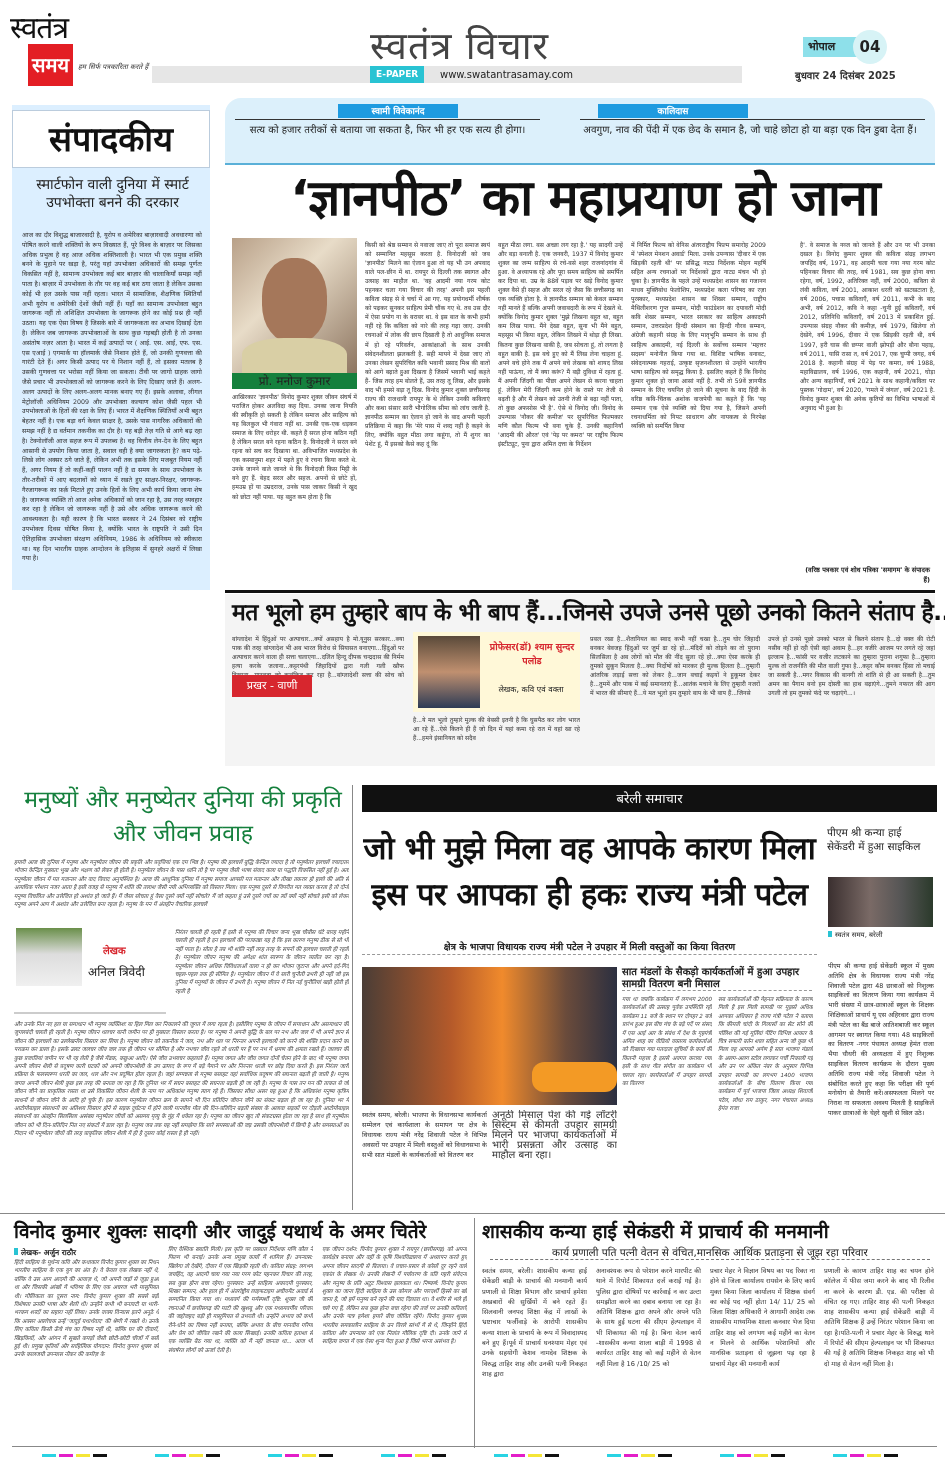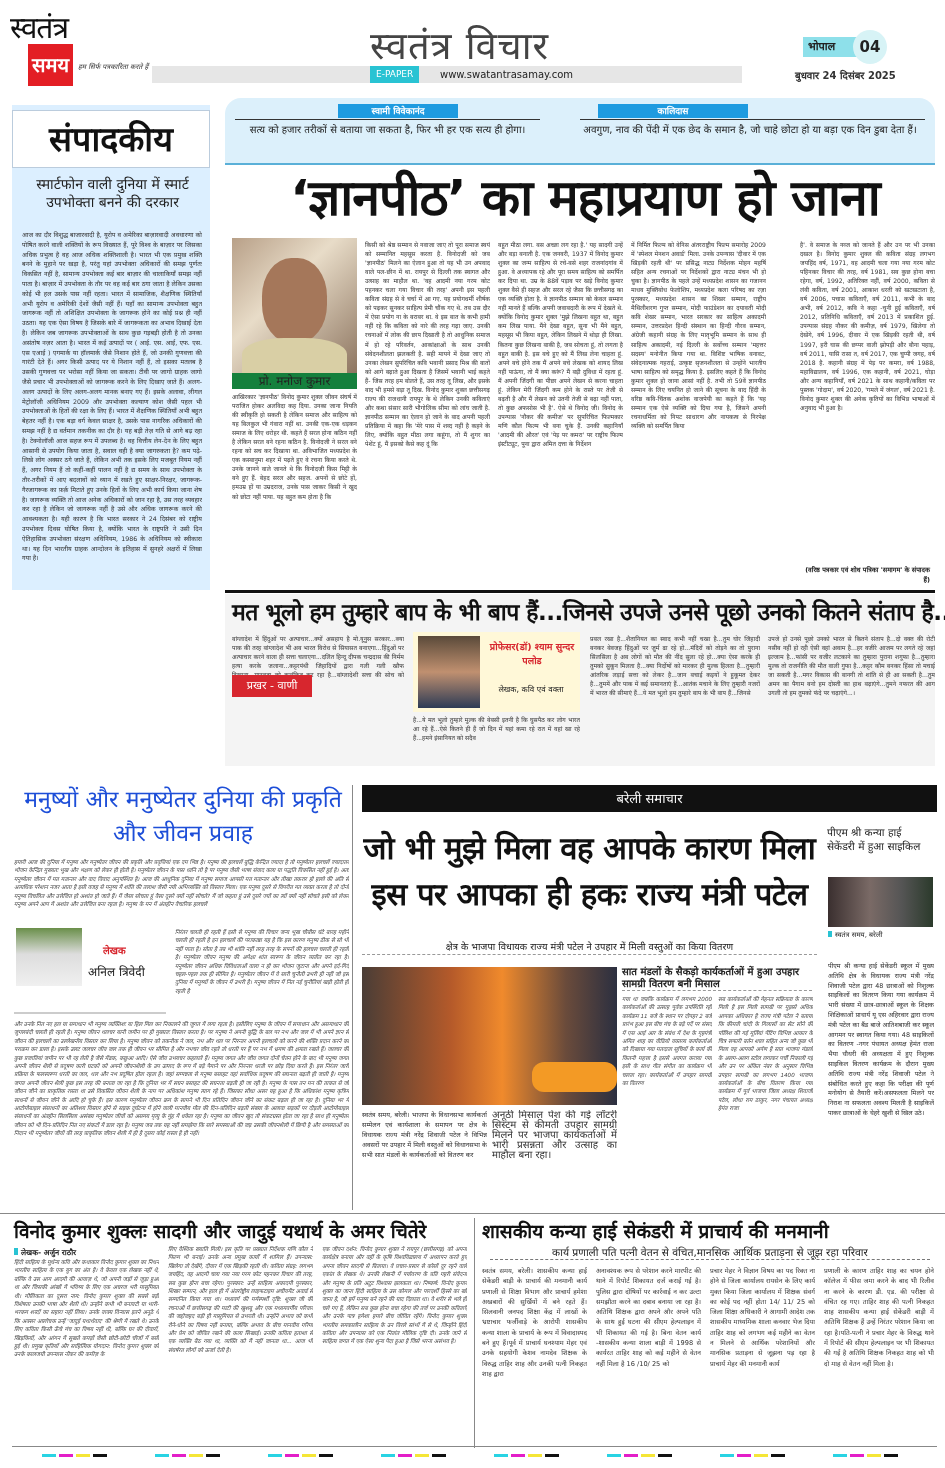--- a/index.html
+++ b/index.html
@@ -8,21 +8,21 @@
 .txt{font-size:6.2px;line-height:8.6px;color:#333;text-align:justify;overflow:hidden}
 .txt.it{font-style:italic;font-size:5.6px;line-height:8.4px;color:#444}
 
 #logo{left:10px;top:12px;width:70px;height:68px}
 #logo .l1{font-family:"DejaVu Serif",serif;font-weight:normal;font-size:30px;line-height:32px;color:#111;letter-spacing:-1px}
 #logo .l2{display:inline-block;margin-left:18px;background:#e31e24;color:#fff;font-weight:bold;font-size:20px;line-height:26px;padding:8px 4px}
 #tagline{left:78px;top:62px;font-size:7px;font-style:italic;color:#333}
 #section-title{left:370px;top:18px;font-size:38px;color:#444;font-family:"DejaVu Sans",sans-serif;letter-spacing:1px}
 #epaper-bar{left:152px;top:66px;width:262px;height:17px;background:#e6e6e6}
 #epaper-bar2{left:412px;top:66px;width:330px;height:17px;background:#e6e6e6}
-#epaper-tag{left:370px;top:66px;background:#29c3d3;color:#fff;font-size:9px;line-height:17px;padding:0 6px;font-weight:normal}
+#epaper-tag{left:370px;top:66px;background:#29c3d3;color:#fff;font-size:9px;line-height:17px;padding:0 6px;font-weight:bold}
 #epaper-url{left:440px;top:66px;font-size:10px;line-height:17px;color:#222}
 #city-box{left:803px;top:37px;width:55px;height:20px;background:#8ee0ea;font-size:11px;line-height:20px;font-weight:bold;padding-left:5px}
 #page-no{left:853px;top:30px;width:34px;height:34px;border-radius:50%;background:#d7f3f6;font-size:15px;font-weight:bold;line-height:34px;text-align:center}
 #date{left:795px;top:68px;font-size:10px;font-weight:bold;color:#333}
 
 #edit-col{left:12px;top:105px;width:198px;height:485px;background:#dcefff}
 #edit-title{left:12px;top:110px;width:198px;height:58px;background:#fff;border:1px solid #bcd;font-family:"DejaVu Serif",serif;font-weight:bold;font-size:34px;line-height:56px;text-align:center;color:#111}
 #edit-head{left:20px;top:175px;width:185px;font-size:14px;line-height:18px;text-align:center;color:#222}
 #edit-body{left:22px;top:230px;width:180px;height:355px;font-size:6.3px;line-height:9.8px}
 
@@ -40,29 +40,29 @@
 #rule1{left:225px;top:590px;width:710px;height:3px;background:#111}
 
 #story2-bg{left:225px;top:594px;width:710px;height:172px;background:#f4f4f4}
 #story2-head{left:232px;top:596px;width:700px;font-weight:bold;font-size:23px;line-height:32px;color:#111;letter-spacing:-0.5px;white-space:nowrap}
 #prakhar{left:232px;top:675px;width:80px;height:22px;background:#d7262e;color:#fff;font-size:11px;line-height:22px;text-align:center;font-weight:normal}
 #author2-box{left:413px;top:632px;width:167px;height:80px;background:#fff8d8}
 #author2-photo{left:418px;top:636px;width:62px;height:72px;background:linear-gradient(#5a4a3a,#c09070 50%,#2d3b55)}
 #author2-name{left:487px;top:640px;width:90px;font-size:9.5px;line-height:14px;color:#d7262e;text-align:center;font-weight:bold}
 #author2-role{left:482px;top:685px;width:98px;font-size:8px;line-height:10px;text-align:center}
 
-#art3-head{left:18px;top:782px;width:330px;font-size:23px;line-height:34px;text-align:center;color:#1d4ed8}
+#art3-head{left:18px;top:782px;width:330px;font-size:23px;line-height:34px;text-align:center;color:#15803d}
 #art3-photo{left:16px;top:928px;width:66px;height:58px;background:linear-gradient(#6a8f4a,#ddd 45%,#f0f0f0)}
 #art3-lekhak{left:103px;top:943px;font-size:10px;color:#d7262e;font-weight:bold}
 #art3-name{left:88px;top:963px;font-size:12px;color:#222}
 #vrule{left:352px;top:785px;width:1px;height:425px;background:#888}
 
 #bareli-bar{left:362px;top:785px;width:575px;height:27px;background:#111;color:#fff;font-size:13px;line-height:27px;text-align:center}
 #bareli-head{left:362px;top:825px;width:455px;font-weight:bold;font-size:31px;line-height:46px;text-align:center;color:#111;letter-spacing:-0.5px}
-#bareli-sub{left:362px;top:940px;width:455px;font-size:9.5px;line-height:14px;text-align:center;font-weight:normal;border-bottom:1px dashed #999}
+#bareli-sub{left:362px;top:940px;width:455px;font-size:9.5px;line-height:14px;text-align:center;font-weight:bold;border-bottom:1px dashed #999}
 #bareli-photo{left:362px;top:967px;width:255px;height:138px;background:linear-gradient(90deg,#4a3d36,#b55a2a 35%,#f08a2c 55%,#6a4b3b 80%,#2b2f40)}
 #bareli-photo .flw{position:absolute;left:170px;top:95px;width:85px;height:30px;background:#f39a25;border-radius:12px}
 #sub2-head{left:622px;top:966px;width:190px;font-size:10px;line-height:12px;font-weight:bold;text-align:left;border-bottom:1px dashed #999}
 #side-head{left:827px;top:825px;width:105px;font-size:10.5px;line-height:14px}
 #side-photo{left:828px;top:877px;width:105px;height:50px;background:linear-gradient(90deg,#3a2f2f,#7a6a66 40%,#555 70%,#2b3a2b)}
 #side-credit{left:828px;top:930px;font-size:7px}
 #side-credit span.sq{display:inline-block;width:4px;height:6px;background:#29c3d3;margin-right:3px}
 
 #hrule2{left:0;top:1213px;width:945px;height:1px;background:#888}
 #art4-head{left:14px;top:1218px;width:450px;font-weight:bold;font-size:19px;line-height:26px;color:#111;white-space:nowrap}

